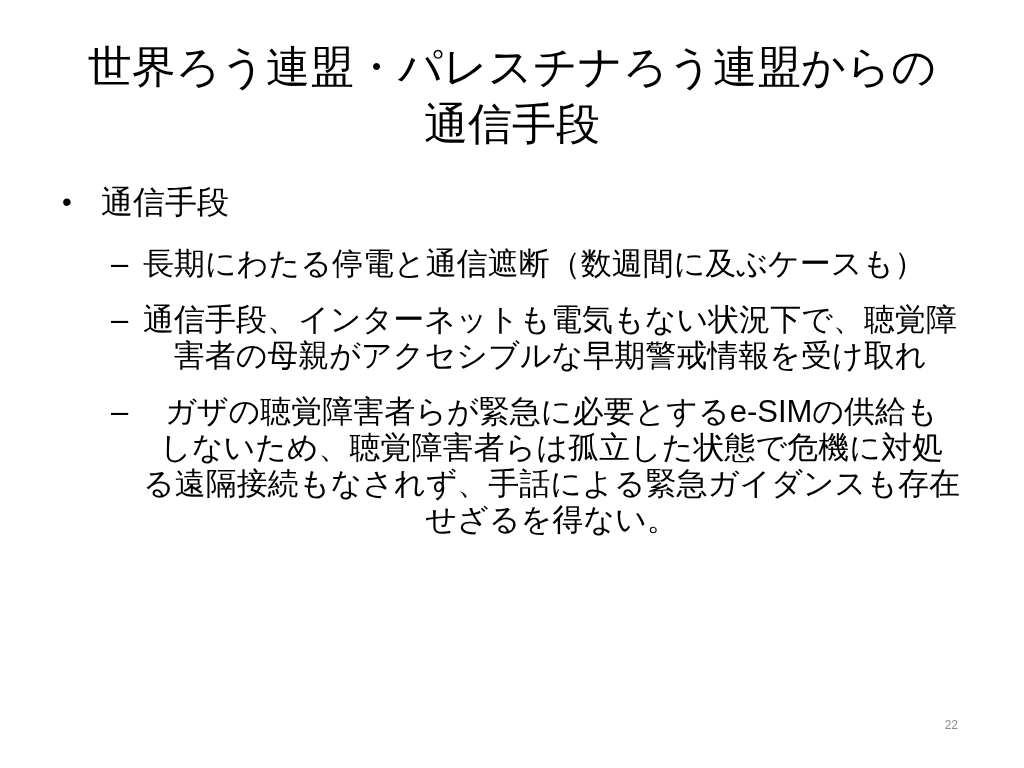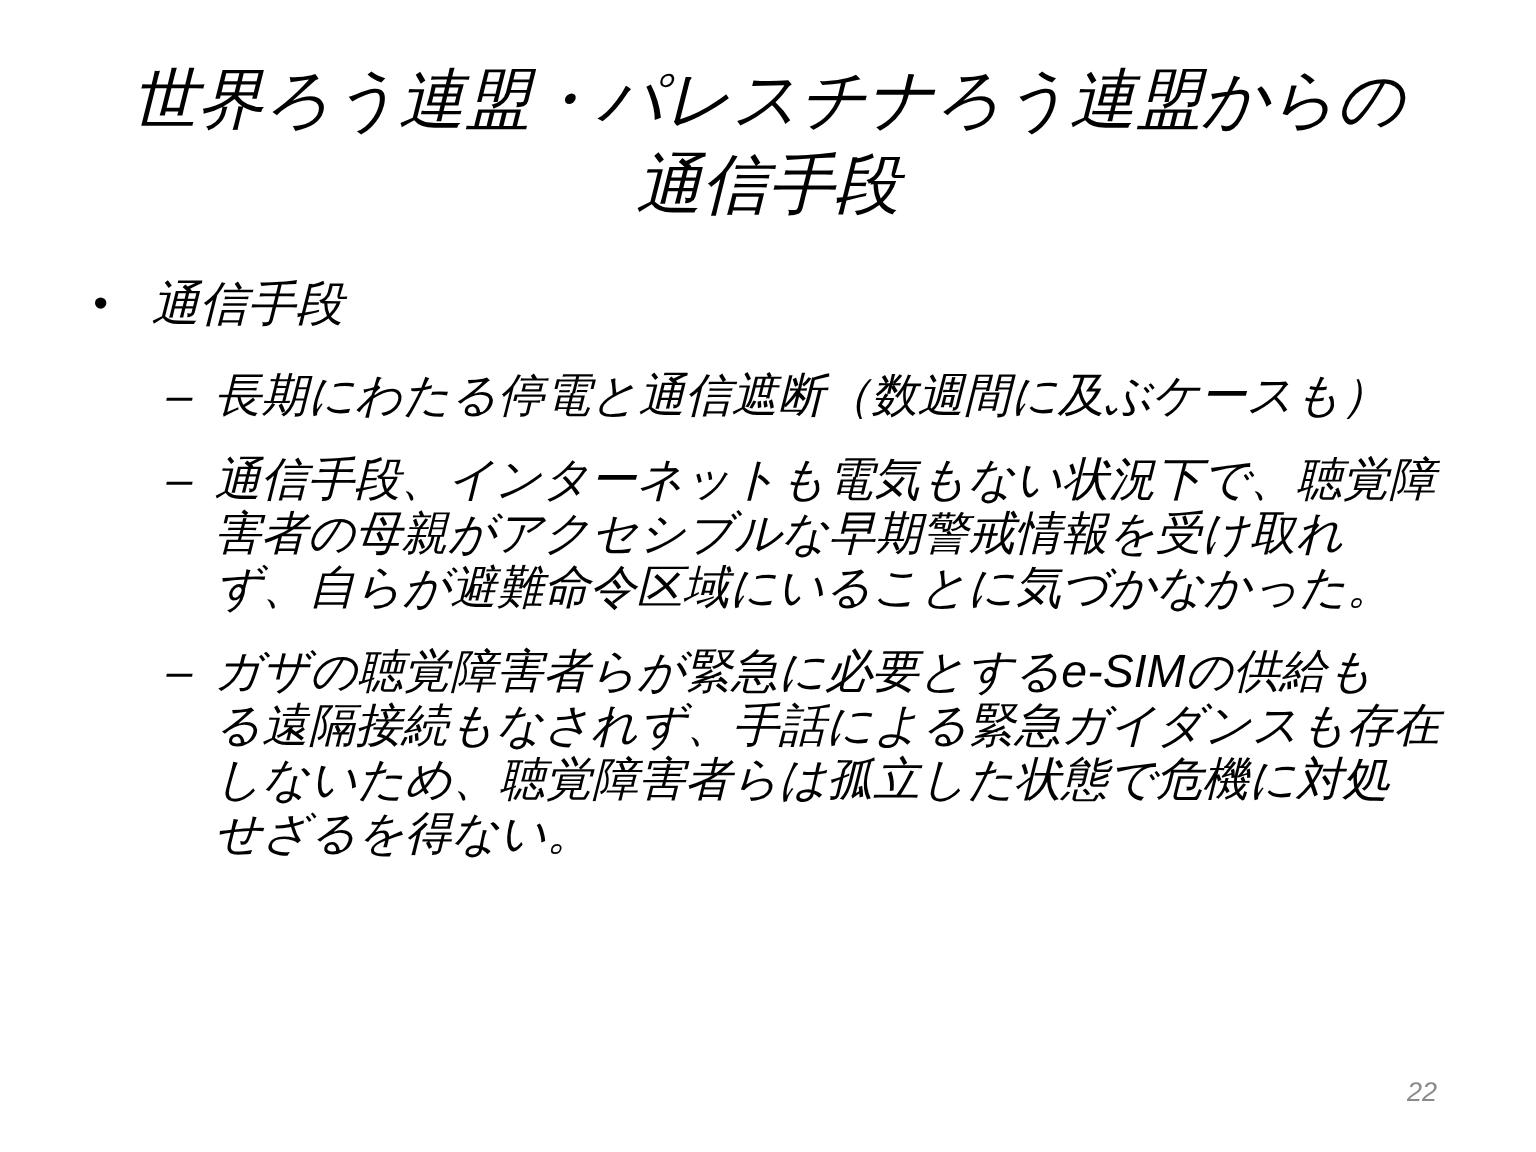--- a/index.html
+++ b/index.html
@@ -8,21 +8,20 @@
     background: #ffffff;
   }
   .slide {
     position: relative;
     width: 1024px;
     height: 768px;
     background: #ffffff;
     overflow: hidden;
     font-family: "Liberation Sans", sans-serif;
     color: #000000;
-    font-style: italic;
   }
   .title {
     position: absolute;
     top: 38px;
     left: 0;
     width: 1024px;
     text-align: center;
     font-size: 44px;
     line-height: 57px;
     font-weight: 400;
@@ -55,26 +54,27 @@
     font-size: 31px;
     line-height: 36px;
   }
   .l2-marker {
     margin-left: 111px;
     width: 32px;
     flex: 0 0 32px;
   }
   .l2-text .line {
     white-space: nowrap;
+    text-align: center;
   }
   .page-number {
     position: absolute;
     top: 718px;
     right: 66px;
-    font-size: 18px;
+    font-size: 12px;
     color: #8a8a8a;
   }
 </style>
 </head>
 <body>
 
 <div class="slide">
 
   <div class="title">
     <div>世界ろう連盟・パレスチナろう連盟からの</div>
@@ -93,30 +93,29 @@
       <div class="l2-text">
         <div class="line">長期にわたる停電と通信遮断（数週間に及ぶケースも）</div>
       </div>
     </div>
 
     <div class="l2">
       <span class="l2-marker">–</span>
       <div class="l2-text">
         <div class="line">通信手段、インターネットも電気もない状況下で、聴覚障</div>
         <div class="line">害者の母親がアクセシブルな早期警戒情報を受け取れ</div>
-        <div class="line">ず、自らが避難命令区域にいることに気づかなかった。</div>
       </div>
     </div>
 
     <div class="l2">
       <span class="l2-marker">–</span>
       <div class="l2-text">
         <div class="line">ガザの聴覚障害者らが緊急に必要とするe-SIMの供給も</div>
+        <div class="line">しないため、聴覚障害者らは孤立した状態で危機に対処</div>
         <div class="line">る遠隔接続もなされず、手話による緊急ガイダンスも存在</div>
-        <div class="line">しないため、聴覚障害者らは孤立した状態で危機に対処</div>
         <div class="line">せざるを得ない。</div>
       </div>
     </div>
 
   </div>
 
   <div class="page-number">22</div>
 
 </div>
 

